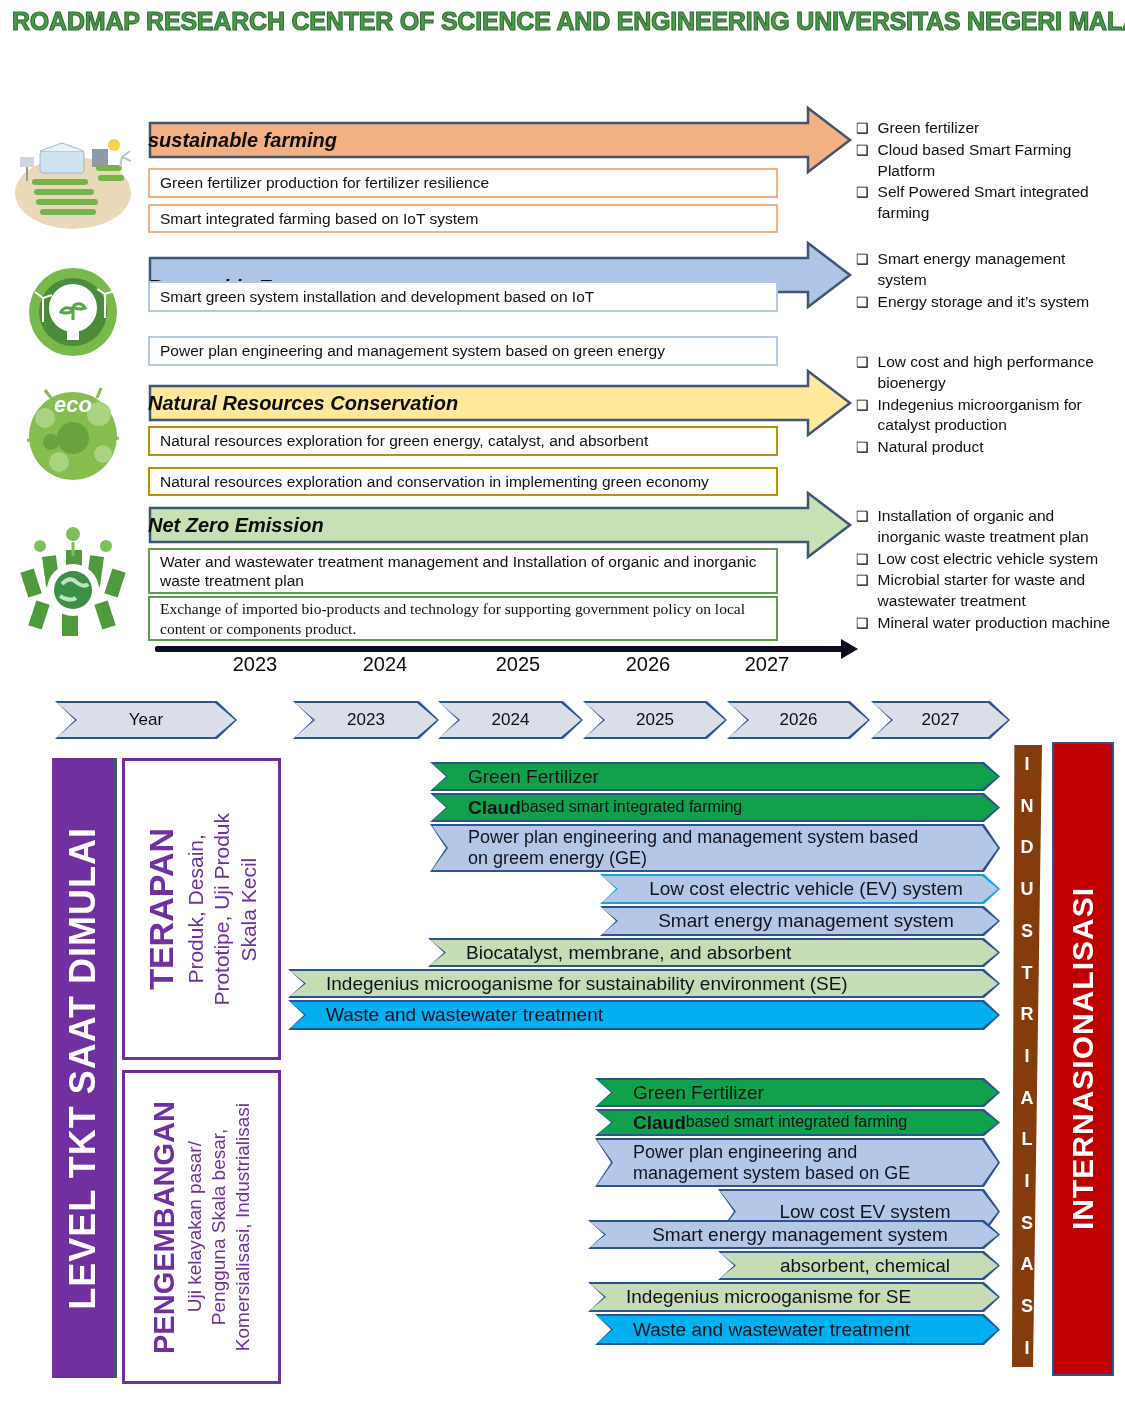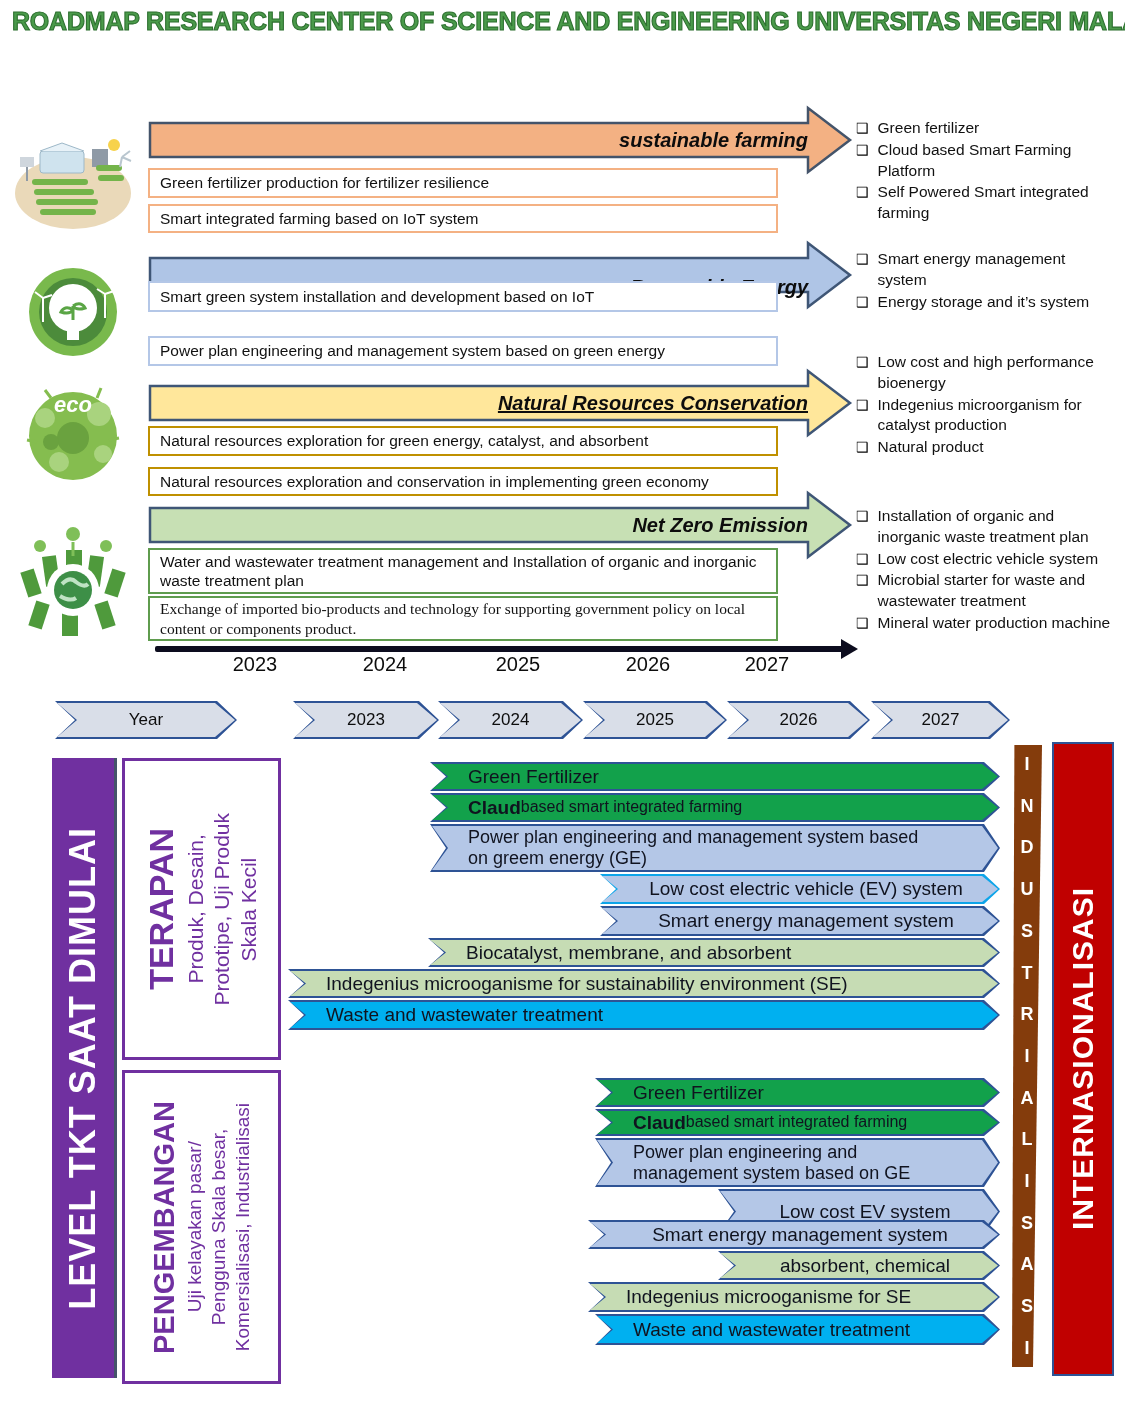--- a/index.html
+++ b/index.html
@@ -6,21 +6,21 @@
   .canvas{position:relative;width:1125px;height:1412px;background:#fff;
     font-family:"Liberation Sans",sans-serif;overflow:hidden;color:#111;}
 
   .main-title{position:absolute;top:7px;left:12px;width:1108px;white-space:nowrap;
     font-size:25px;font-weight:800;letter-spacing:-0.2px;color:#4a9a4a;
     -webkit-text-stroke:1.1px #2e7030;}
   .banner{position:absolute;top:50px;left:10px;width:1103px;height:33px;background:#5b8a3e;
     border:1px solid #44682e;color:#fff;font-size:22px;font-weight:bold;text-align:center;line-height:33px;}
 
   .sec-arrow{position:absolute;left:148px;width:705px;height:70px;pointer-events:none;}
-  .sec-label{position:absolute;left:148px;width:660px;text-align:right;font-size:20px;
+  .sec-label{position:absolute;left:148px;width:660px;text-align:left;font-size:20px;
     font-weight:bold;font-style:italic;color:#0d0d0d;}
   .sec-box{position:absolute;left:148px;width:630px;background:#fff;border-style:solid;border-width:2px;
     font-size:15.5px;display:flex;align-items:center;padding:0 10px;line-height:1.25;}
 
   .bullets-group{position:absolute;left:856px;width:262px;font-size:15.5px;line-height:1.34;}
   .bullet{display:flex;gap:9px;margin-bottom:1px;}
   .bullet .sq{flex:0 0 auto;font-size:14px;line-height:1.45;color:#000;}
 
   .tl-line{position:absolute;left:155px;top:646px;width:688px;height:6px;background:#0c0c1e;border-radius:2px;}
   .tl-head{position:absolute;left:841px;top:639px;width:0;height:0;border-left:17px solid #0c0c1e;
@@ -156,21 +156,21 @@
             <circle cx="58" cy="60" r="16"></circle>
             <circle cx="36" cy="64" r="8"></circle>
           </g>
           <text x="58" y="34" font-size="22" font-style="italic" font-weight="bold" fill="#fff" text-anchor="middle" font-family="Liberation Sans,sans-serif">eco</text>
           <path d="M30 12 l6 8 M86 10 l-4 10 M12 62 l10 2 M104 60 l-10 2" stroke="#85bd4f" stroke-width="3"></path>
         </svg>
       </div>
       <svg class="sec-arrow" viewBox="0 0 705 70" style="top: 368px;">
         <path d="M2,18 H660 V3 L702,35 L660,67 V52 H2 Z" fill="#ffe79b" stroke="#3f5676" stroke-width="2.5"></path>
       </svg>
-      <div class="sec-label" style="top: 392px; text-decoration: underline;">Natural Resources Conservation</div>
+      <div class="sec-label" style="top: 392px;">Natural Resources Conservation</div>
       <div class="sec-box" style="top: 426px; min-height: 30px; border-color: rgb(191, 144, 0); box-sizing: border-box;">
         <span>Natural resources exploration for green energy, catalyst, and absorbent</span>
       </div>
       <div class="sec-box" style="top: 467px; min-height: 29px; border-color: rgb(191, 144, 0); box-sizing: border-box;">
         <span>Natural resources exploration and conservation in implementing green economy</span>
       </div>
       <div class="bullets-group" style="top: 352px;">
         <div class="bullet">
           <span class="sq">❑</span>
           <span>Low cost and high performance bioenergy</span>

